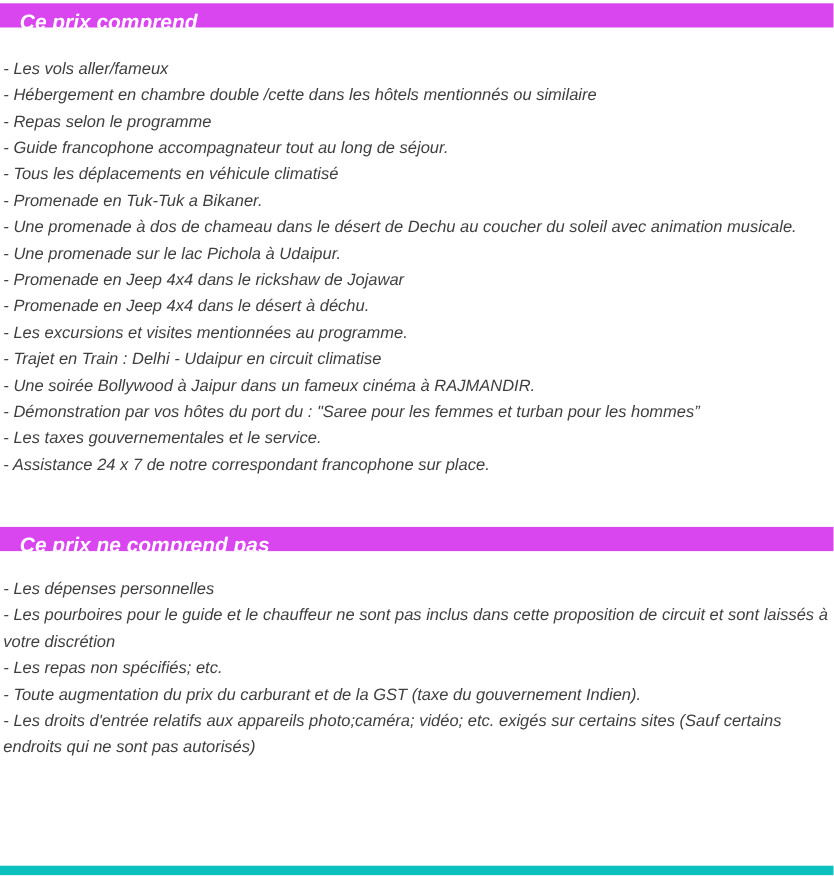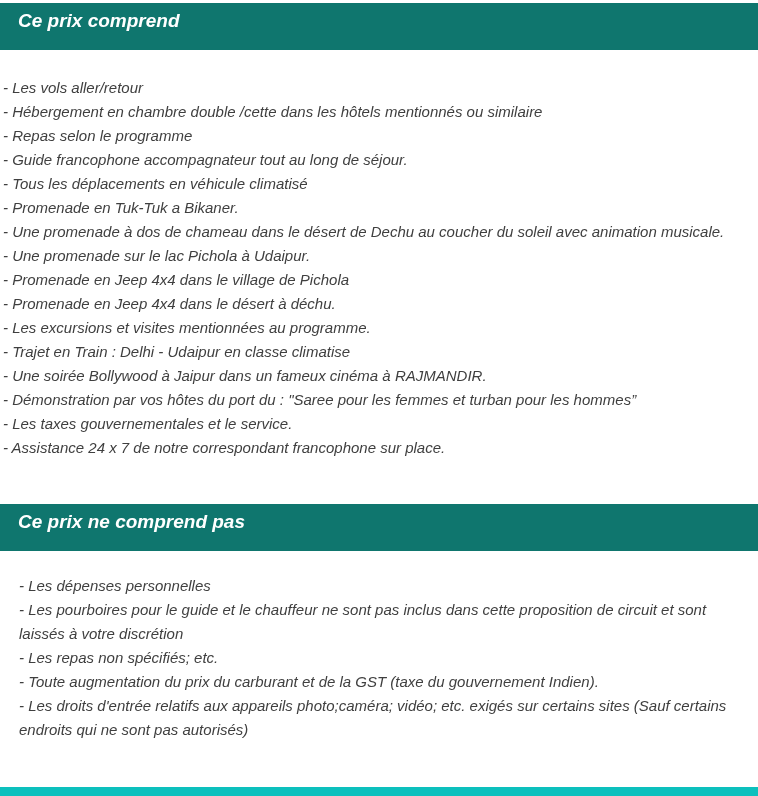--- a/index.html
+++ b/index.html
@@ -9,39 +9,38 @@
     font-family: "Liberation Sans", sans-serif;
   }
   .page {
     position: relative;
     width: 758px;
     height: 796px;
     background: #ffffff;
     overflow: hidden;
   }
   .section-header {
-    background: #0f766e;
+    background: #d946ef;
     color: #ffffff;
     font-size: 19px;
     font-weight: bold;
     font-style: italic;
-    height: 47px;
+    height: 22px;
     line-height: 35px;
     padding-left: 18px;
     box-sizing: border-box;
     width: 100%;
   }
   .spacer-top { height: 3px; }
   .list {
     padding: 26px 4px 0 3px;
     box-sizing: border-box;
   }
   .list-2 {
     padding-top: 23px;
-    margin-left: 16px;
   }
   .item {
     font-style: italic;
     color: #3f3f3f;
     font-size: 15px;
     line-height: 24px;
     margin: 0;
   }
   .gap-between-sections { height: 44px; }
   .bottom-bar {
@@ -56,32 +55,32 @@
 </head>
 <body>
 
 <div class="page">
 
   <div class="spacer-top"></div>
 
   <div class="section-header">Ce prix comprend</div>
 
   <div class="list">
-    <p class="item">- Les vols aller/retour</p>
+    <p class="item">- Les vols aller/fameux</p>
     <p class="item">- Hébergement en chambre double /cette dans les hôtels mentionnés ou similaire</p>
     <p class="item">- Repas selon le programme</p>
     <p class="item">- Guide francophone accompagnateur tout au long de séjour.</p>
     <p class="item">- Tous les déplacements en véhicule climatisé</p>
     <p class="item">- Promenade en Tuk-Tuk a Bikaner.</p>
     <p class="item">- Une promenade à dos de chameau dans le désert de Dechu au coucher du soleil avec animation musicale.</p>
     <p class="item">- Une promenade sur le lac Pichola à Udaipur.</p>
-    <p class="item">- Promenade en Jeep 4x4 dans le village de Pichola</p>
+    <p class="item">- Promenade en Jeep 4x4 dans le rickshaw de Jojawar</p>
     <p class="item">- Promenade en Jeep 4x4 dans le désert à déchu.</p>
     <p class="item">- Les excursions et visites mentionnées au programme.</p>
-    <p class="item">- Trajet en Train : Delhi - Udaipur en classe climatise</p>
+    <p class="item">- Trajet en Train : Delhi - Udaipur en circuit climatise</p>
     <p class="item">- Une soirée Bollywood à Jaipur dans un fameux cinéma à RAJMANDIR.</p>
     <p class="item">- Démonstration par vos hôtes du port du : "Saree pour les femmes et turban pour les hommes”</p>
     <p class="item">- Les taxes gouvernementales et le service.</p>
     <p class="item">- Assistance 24 x 7 de notre correspondant francophone sur place.</p>
   </div>
 
   <div class="gap-between-sections"></div>
 
   <div class="section-header">Ce prix ne comprend pas</div>
 

